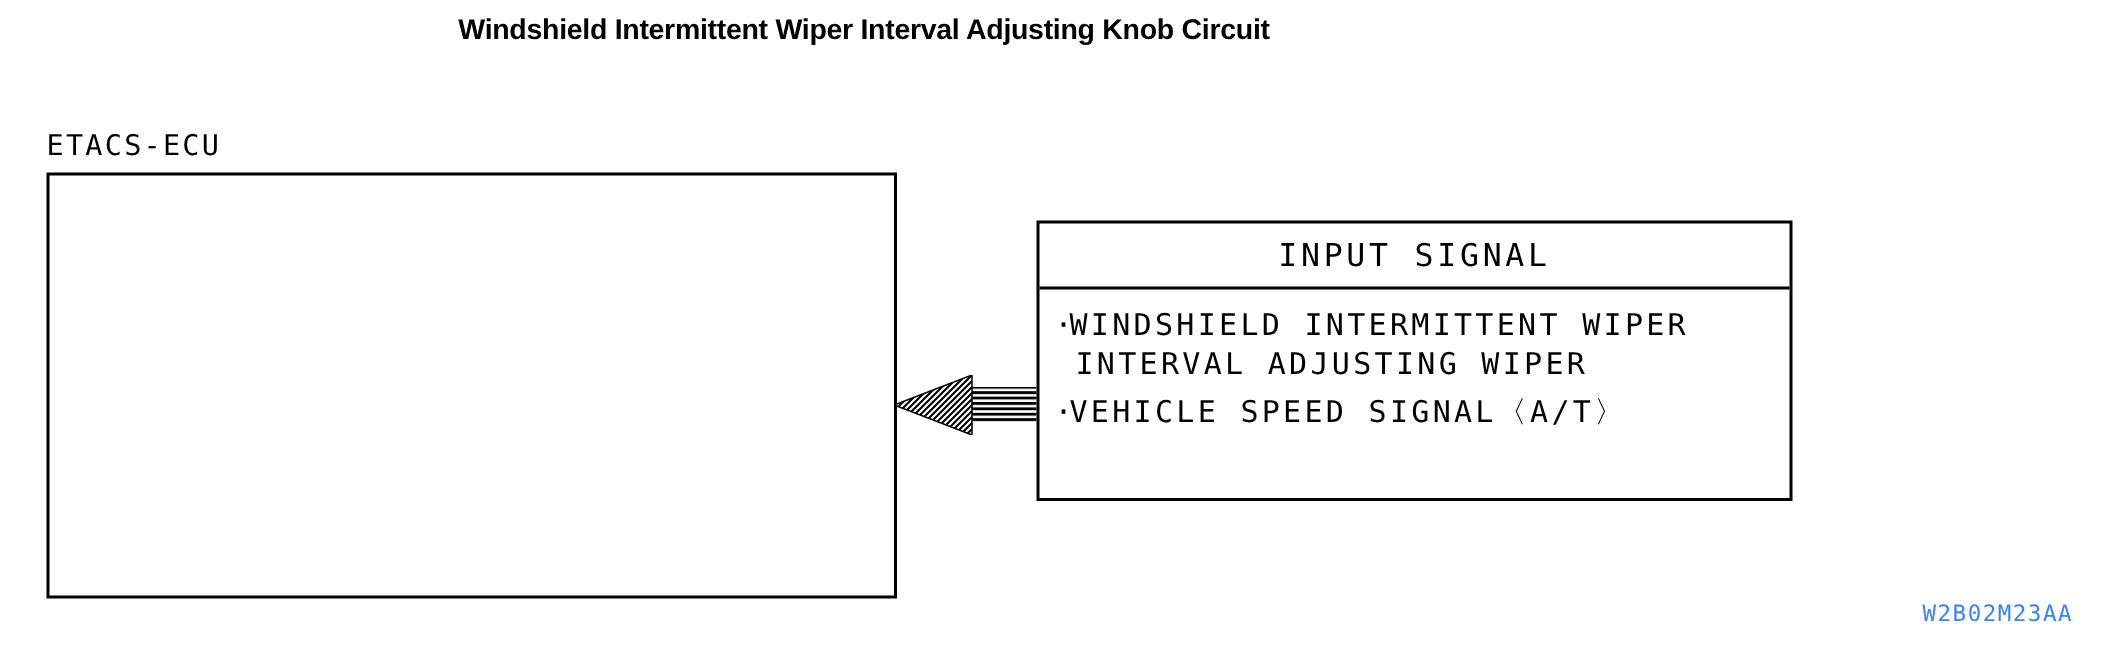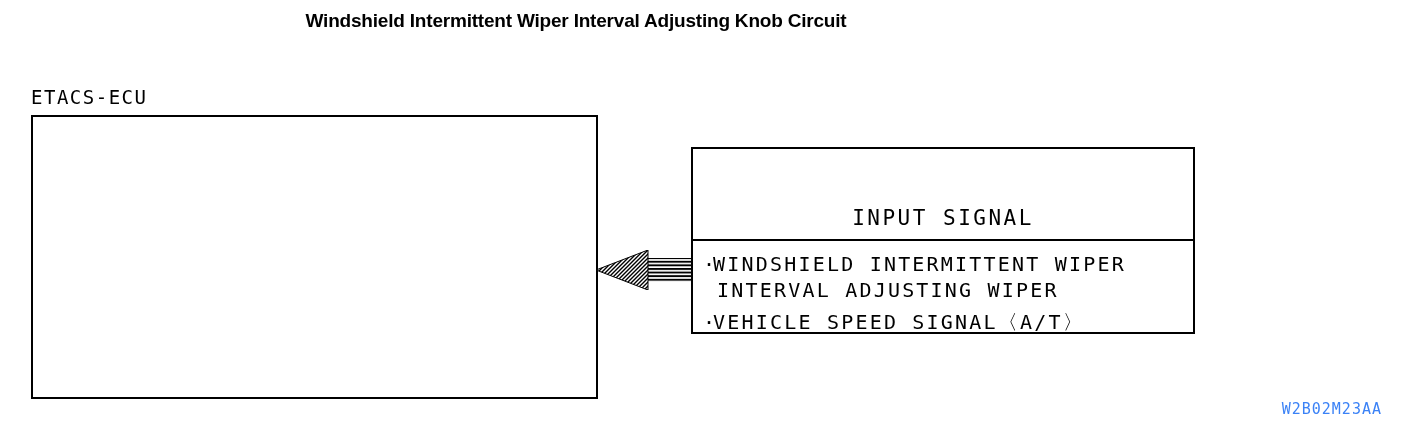--- a/index.html
+++ b/index.html
@@ -66,21 +66,20 @@
     box-sizing: border-box;
     background: #ffffff;
   }
   .signal-header {
     height: 44px;
     border-bottom: 2px solid #000000;
     box-sizing: border-box;
     display: flex;
     align-items: center;
     justify-content: center;
-    margin-top: 48px;
   }
   .signal-header-text {
     font-family: "DejaVu Sans Mono", monospace;
     font-size: 21px;
     letter-spacing: 2.5px;
     white-space: nowrap;
   }
   .signal-body {
     position: relative;
     padding: 10px 0 0 10px;

